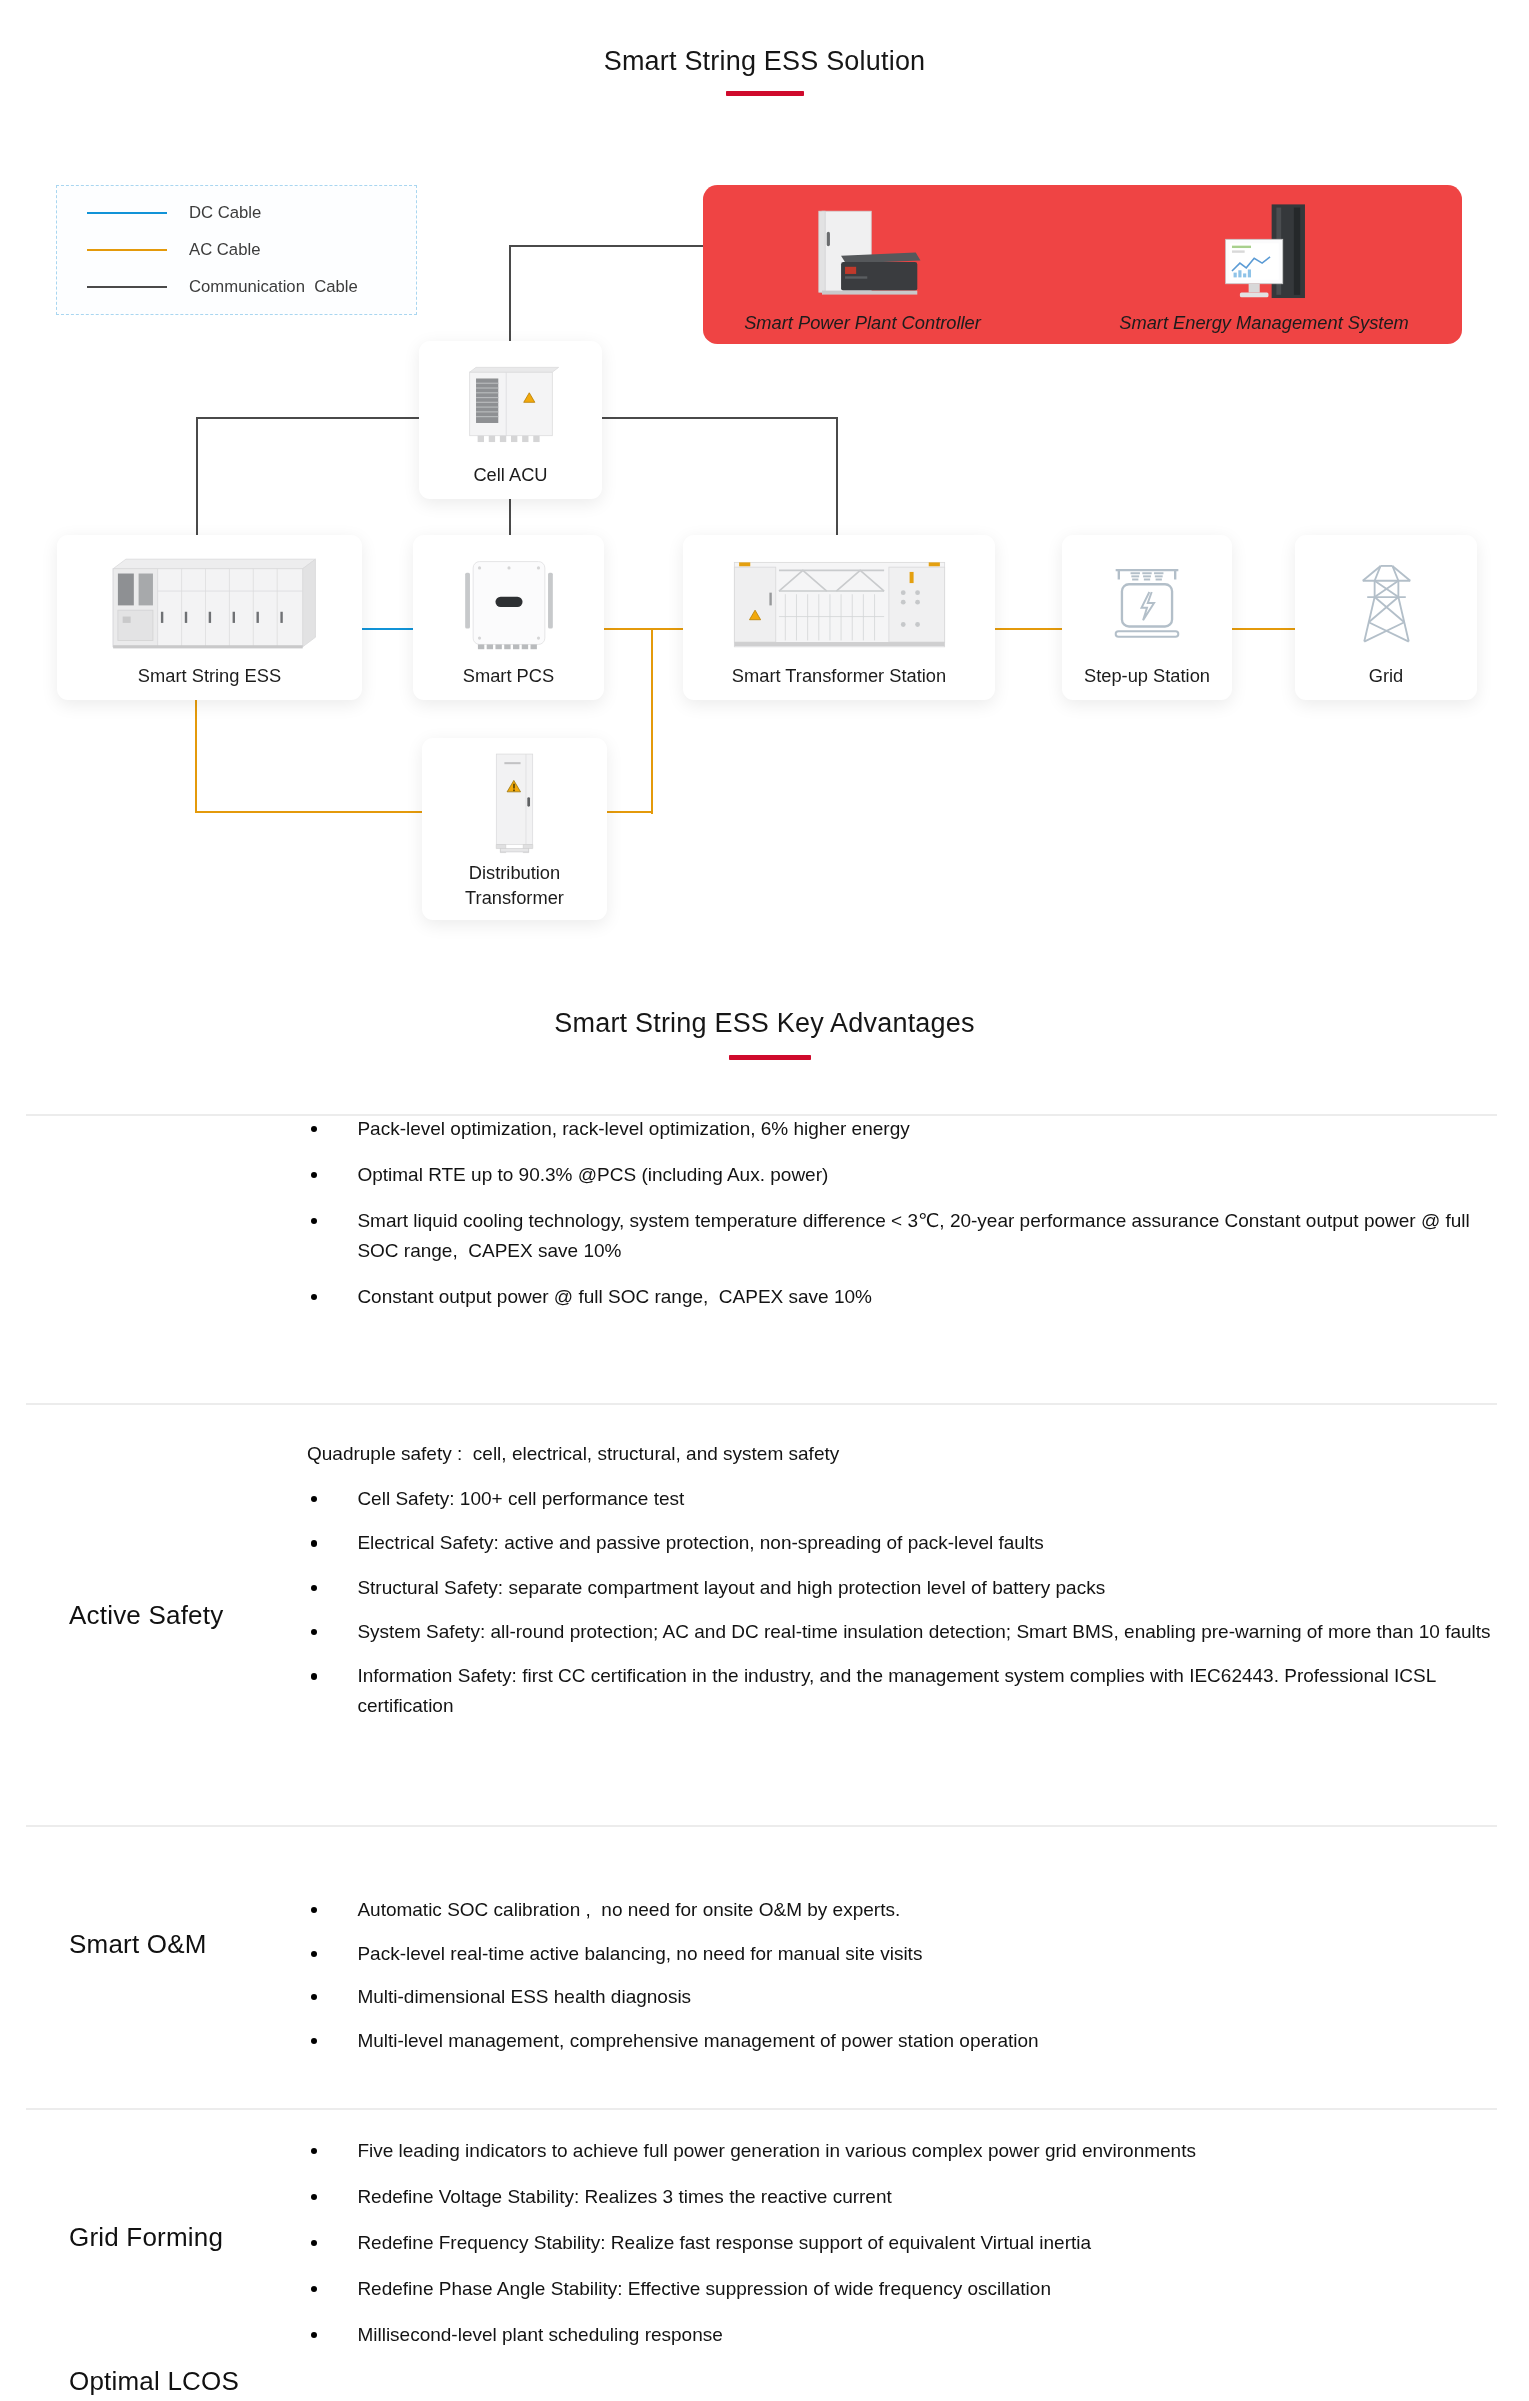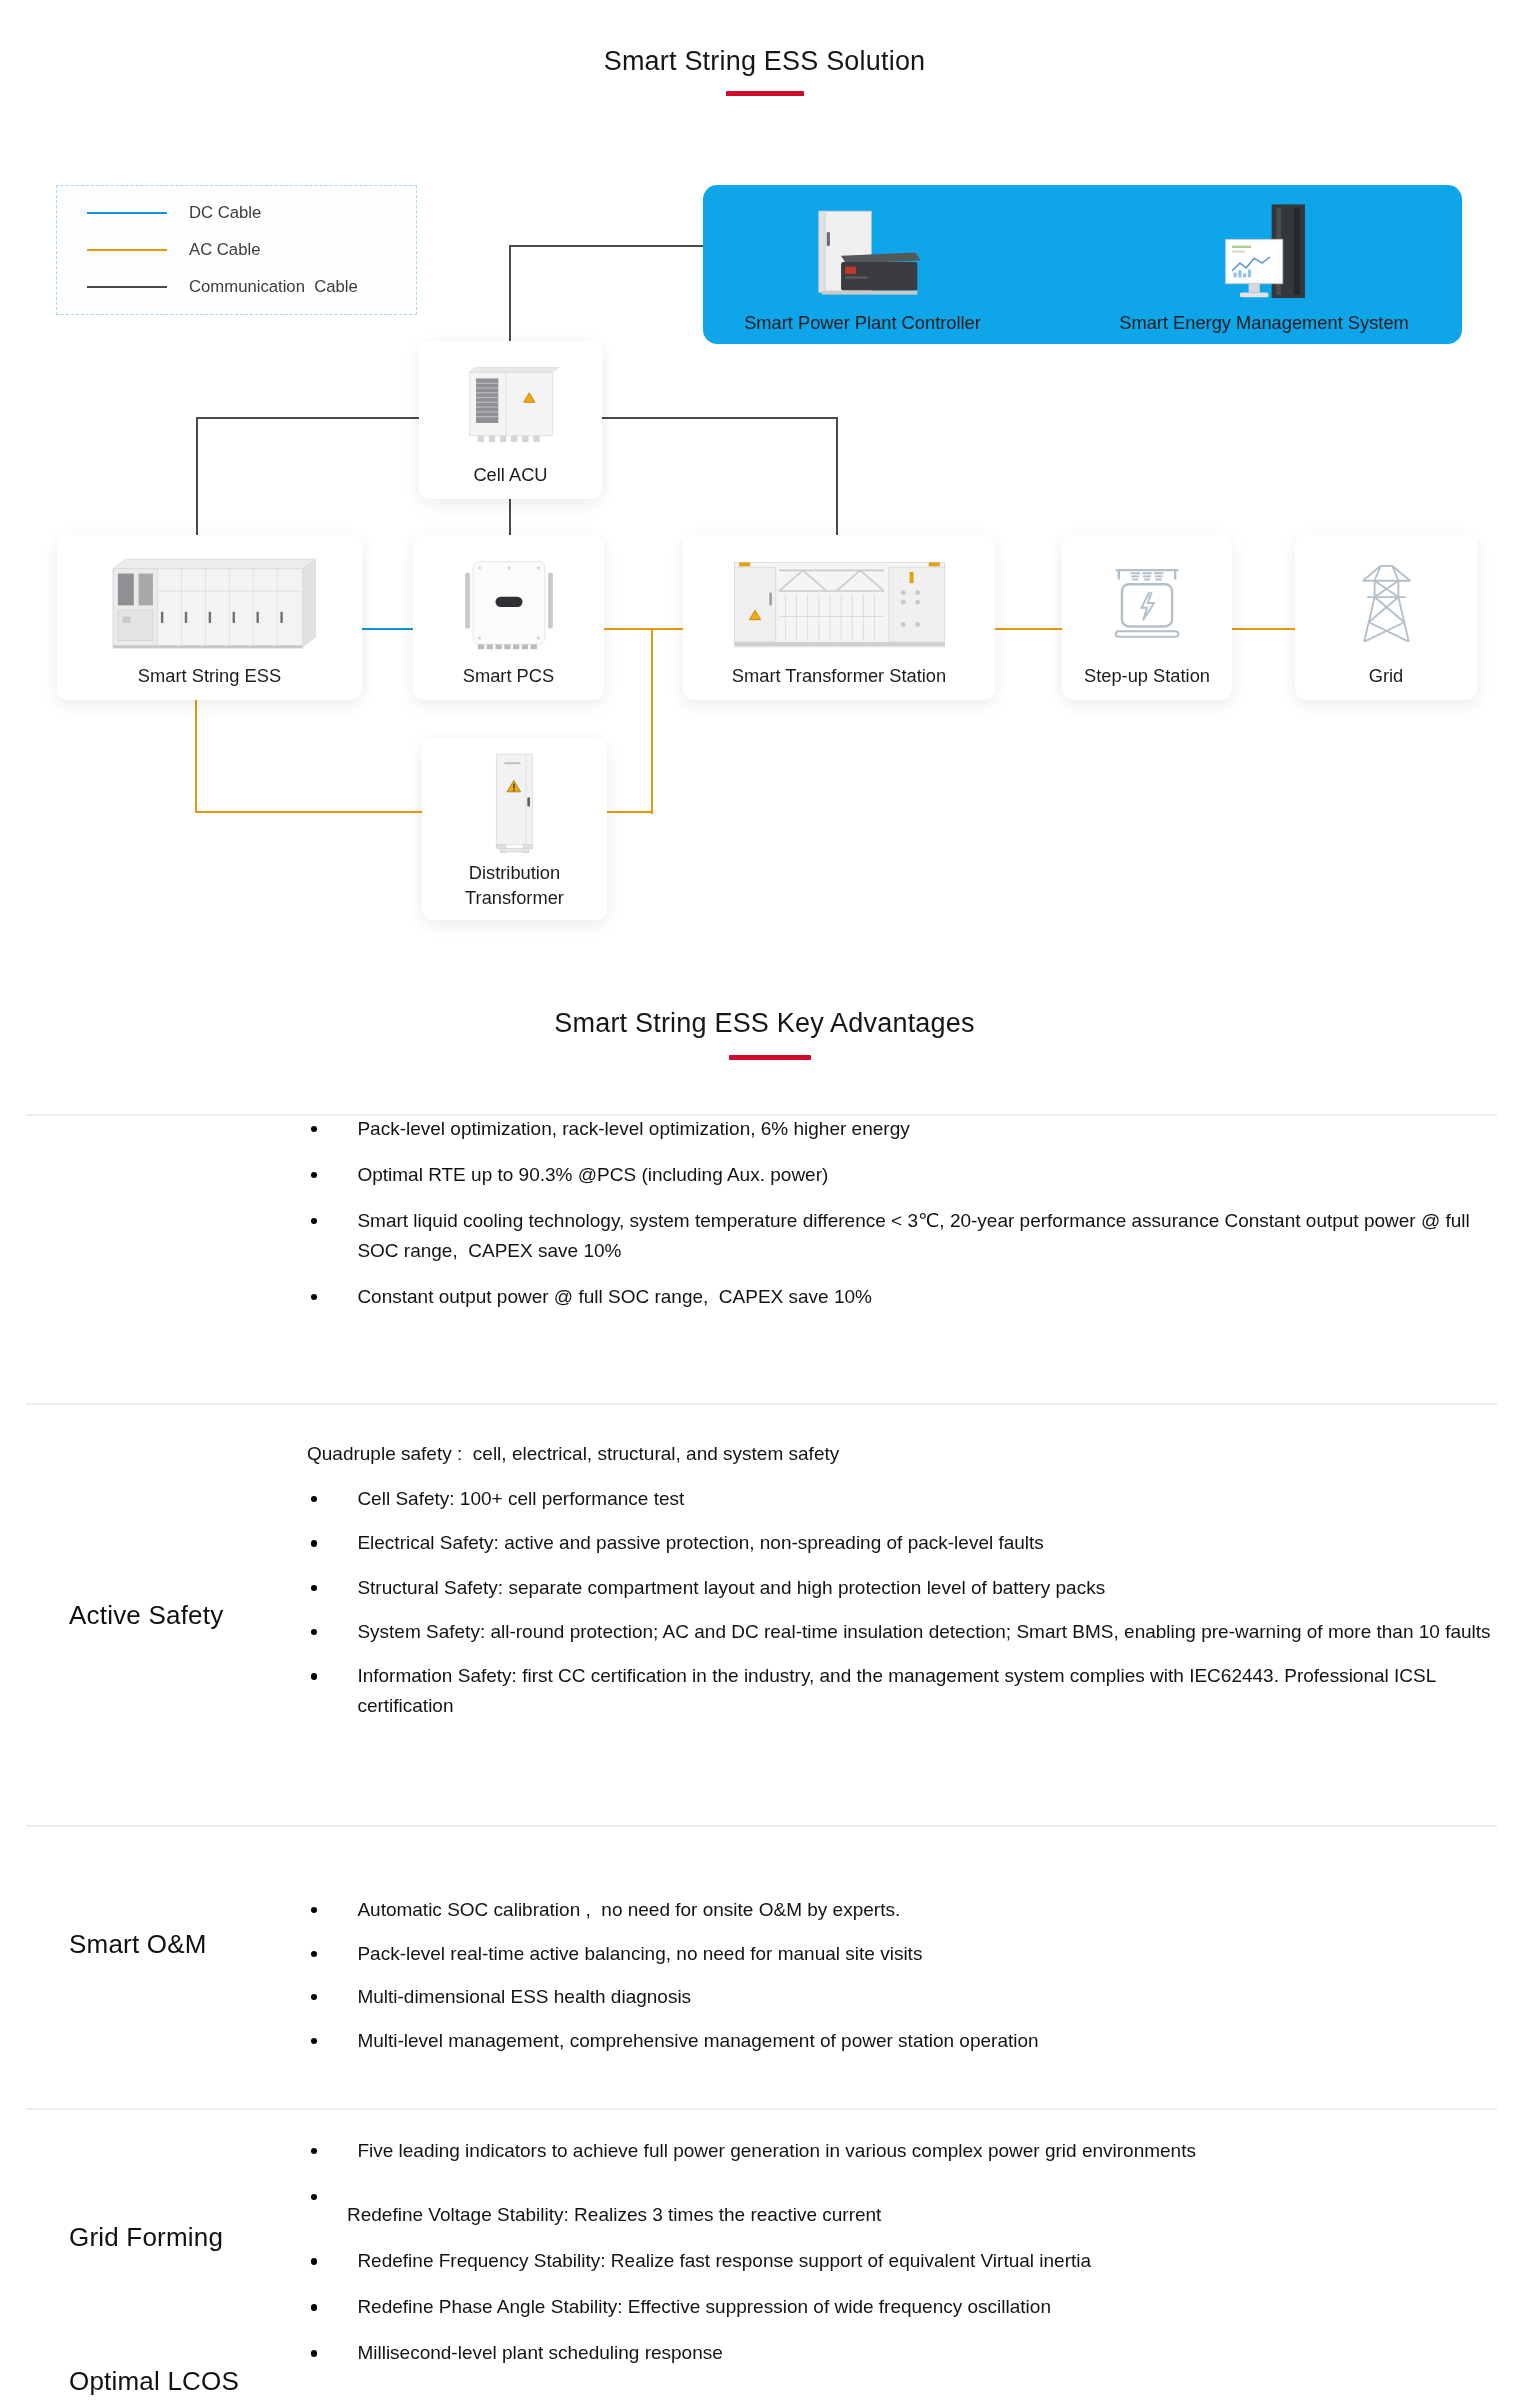--- a/index.html
+++ b/index.html
@@ -14,21 +14,21 @@
   .comm{background:#4A4A4A;}
   .dc{background:#1193D7;}
   .ac{background:#E49A0B;}
   
   .card{position:absolute;background:#fff;border-radius:11px;z-index:2;
         box-shadow:0 4.8px 17.5px rgba(0,0,0,.08);}
   .card .node-label{position:absolute;left:0;right:0;bottom:12.7px;text-align:center;
         font-size:18.3px;color:#1c1c1c;line-height:22px;}
   .card .img-wrap{position:absolute;left:0;right:0;top:11px;bottom:41px;
         display:flex;align-items:center;justify-content:center;}
-  .mgmt-card{position:absolute;background:#0ea5e9;border-radius:14.3px;z-index:2;box-shadow:none;}
+  .mgmt-card{position:absolute;background:#ef4444;border-radius:14.3px;z-index:2;box-shadow:none;font-style:italic;}
   .mgmt-fig{position:absolute;top:0;bottom:0;}
   .mgmt-fig .img-wrap{position:absolute;left:0;right:0;top:12.7px;bottom:37px;
         display:flex;align-items:center;justify-content:center;}
   .mgmt-fig .node-label{position:absolute;left:0;right:0;bottom:9.6px;text-align:center;
         font-size:18.3px;color:#1c1c1c;}
   
   .legend{position:absolute;left:56px;top:185px;width:361px;height:130px;background:#FDFEFF;
           border:1.6px dashed #A9D6F0;box-sizing:border-box;z-index:2;
           display:flex;flex-direction:column;justify-content:center;padding:4.8px 0 4.8px 30px;}
   .legend-row{display:flex;align-items:center;height:37px;}
@@ -409,21 +409,21 @@
       </div>
   </div>
 
   <div class="adv-section" style="top:2108px;height:294px;">
     <div class="adv-label" style="top:114px;">Grid Forming</div>
     <div class="adv-body" style="top:0;padding-top:28px;">
         <div class="bullet-item" style="margin-bottom: 16px;">
           <span class="dot"></span>
           <span class="btext">Five leading indicators to achieve full power generation in various complex power grid environments</span>
         </div>
-        <div class="bullet-item" style="margin-bottom: 16px; flex-direction: column;">
+        <div class="bullet-item" style="margin-bottom: 16px;">
           <span class="dot"></span>
           <span class="btext">Redefine Voltage Stability: Realizes 3 times the reactive current</span>
         </div>
         <div class="bullet-item" style="margin-bottom: 16px;">
           <span class="dot"></span>
           <span class="btext">Redefine Frequency Stability: Realize fast response support of equivalent Virtual inertia</span>
         </div>
         <div class="bullet-item" style="margin-bottom: 16px;">
           <span class="dot"></span>
           <span class="btext">Redefine Phase Angle Stability: Effective suppression of wide frequency oscillation</span>

